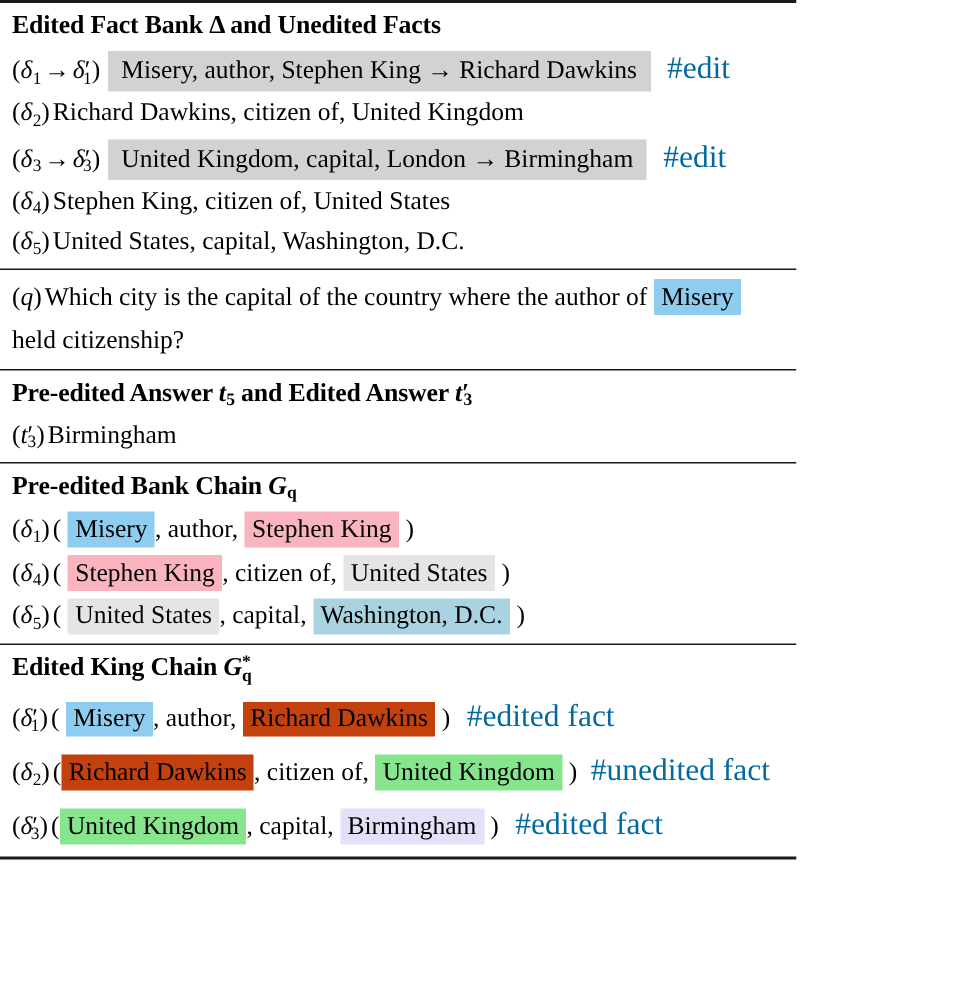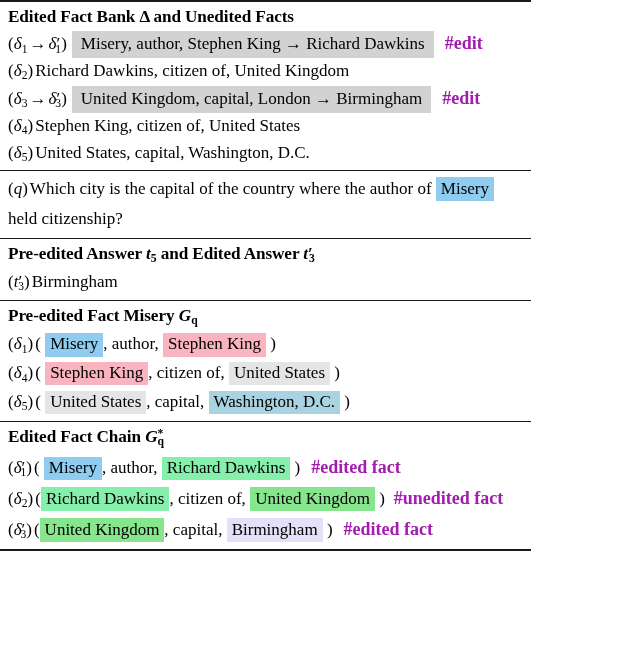--- a/index.html
+++ b/index.html
@@ -95,29 +95,28 @@
   }
   .hl-edit {
     background: #d2d2d2;
     padding: 3px 9px 4px 9px;
     margin-left: 3px;
   }
   .hl-blue      { background: #8ecdf0; }
   .hl-pink      { background: #f9b4c0; }
   .hl-yellow    { background: #e5e5e5; }
   .hl-steelblue { background: #a9d3e0; }
-  .hl-orange    { background: #86efac; }
+  .hl-orange    { background: #c2410c; }
   .hl-green     { background: #87e58e; }
   .hl-lavender  { background: #e2e1f7; }
 
   .tag {
-    color: #a21caf;
-    font-size: 18px;
+    color: #0369a1;
+    font-size: 21px;
     margin-left: 11px;
-    font-weight: bold;
   }
   .tag-tight { margin-left: 9px; }
 
   .q-inline-hl {
     background: #8ecdf0;
     padding: 2px 5px 3px 5px;
   }
 </style>
 </head>
 <body>
@@ -168,39 +167,39 @@
 
 
     <div class="row">
       <span class="lbl"><span>(</span><span class="mi">t</span><span class="prime">′</span><span class="sub" style="margin-left:-4px">3</span><span>)</span></span><span>Birmingham</span>
     </div>
   </div>
 
   <div class="rule-mid"></div>
 
   <div class="section">
-    <div class="sec-head"><span>Pre-edited Fact Misery </span><span class="mi">G</span><span class="sub">q</span></div>
+    <div class="sec-head"><span>Pre-edited Bank Chain </span><span class="mi">G</span><span class="sub">q</span></div>
 
     <div class="row" style="line-height:1.7;">
       <span class="lbl"><span>(</span><span class="mi">δ</span><span class="sub">1</span><span>)</span></span><span>(</span>&nbsp;<span class="hl hl-blue">Misery</span><span>, author,</span>&nbsp;<span class="hl hl-pink">Stephen King</span>&nbsp;<span>)</span>
     </div>
 
     <div class="row" style="line-height:1.7;">
       <span class="lbl"><span>(</span><span class="mi">δ</span><span class="sub">4</span><span>)</span></span><span>(</span>&nbsp;<span class="hl hl-pink">Stephen King</span><span>, citizen of,</span>&nbsp;<span class="hl hl-yellow">United States</span>&nbsp;<span>)</span>
     </div>
 
     <div class="row" style="line-height:1.7;">
       <span class="lbl"><span>(</span><span class="mi">δ</span><span class="sub">5</span><span>)</span></span><span>(</span>&nbsp;<span class="hl hl-yellow">United States</span><span>, capital,</span>&nbsp;<span class="hl hl-steelblue">Washington, D.C.</span>&nbsp;<span>)</span>
     </div>
   </div>
 
   <div class="rule-mid"></div>
 
   <div class="section">
-    <div class="sec-head"><span>Edited Fact Chain </span><span class="mi">G</span><span class="sup">*</span><span class="sub" style="margin-left:-6px">q</span></div>
+    <div class="sec-head"><span>Edited King Chain </span><span class="mi">G</span><span class="sup">*</span><span class="sub" style="margin-left:-6px">q</span></div>
 
     <div class="row" style="line-height:1.7;">
       <span class="lbl"><span>(</span><span class="mi">δ</span><span class="prime">′</span><span class="sub" style="margin-left:-5px">1</span><span>)</span></span><span>(</span>&nbsp;<span class="hl hl-blue">Misery</span><span>, author,</span>&nbsp;<span class="hl hl-orange">Richard Dawkins</span>&nbsp;<span>)</span><span class="tag">#edited fact</span>
     </div>
 
     <div class="row" style="line-height:1.7;">
       <span class="lbl"><span>(</span><span class="mi">δ</span><span class="sub">2</span><span>)</span></span><span>(</span><span class="hl hl-orange">Richard Dawkins</span><span>, citizen of,</span>&nbsp;<span class="hl hl-green">United Kingdom</span>&nbsp;<span>)</span><span class="tag tag-tight">#unedited fact</span>
     </div>
 
     <div class="row" style="line-height:1.7;">

